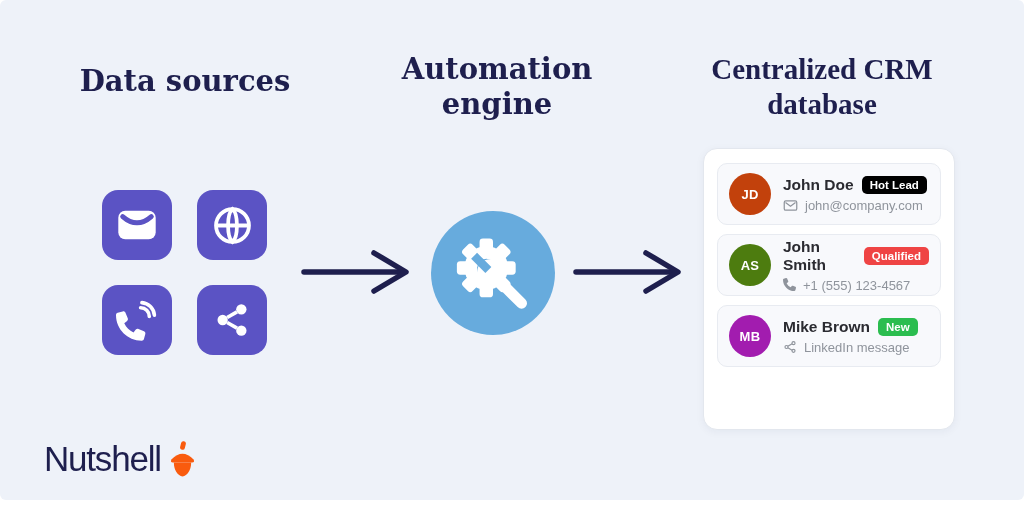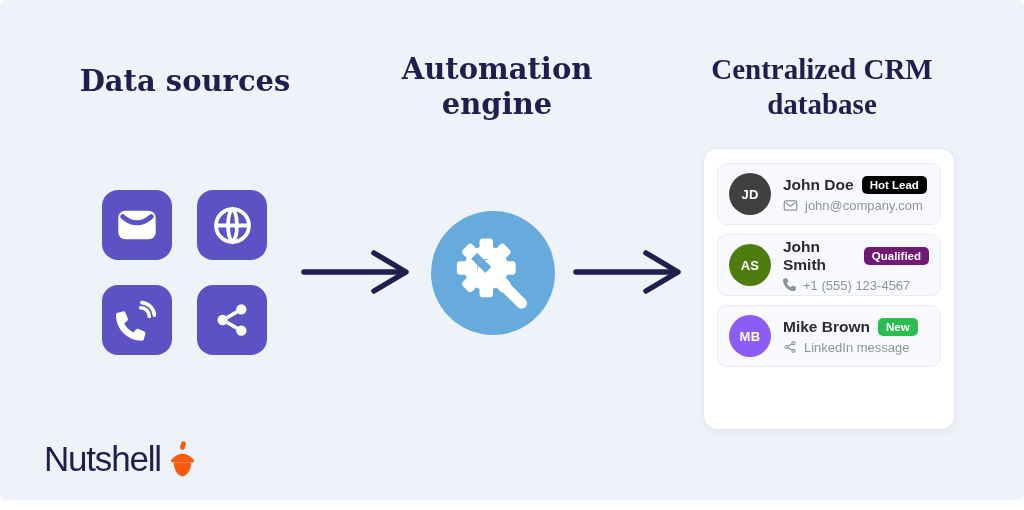--- a/index.html
+++ b/index.html
@@ -140,54 +140,54 @@
       <line x1="50" y1="52" x2="84" y2="86" stroke="#fff" stroke-width="13" stroke-linecap="round"></line>
       <circle cx="46" cy="48" r="14.5" fill="#fff"></circle>
       <rect x="31" y="26" width="10" height="24" fill="var(--engine-blue)" transform="rotate(-45 36 38)"></rect>
     </svg>
   </div>
 
   <div class="card">
     <div class="rows">
 
       <div class="contact-row">
-        <div class="avatar" style="background: #404040;">JD</div>
+        <div class="avatar" style="background: #c2410c;">JD</div>
         <div class="cinfo">
           <div class="line1">
             <span class="cname">John Doe</span>
             <span class="badge" style="background: #000000;">Hot Lead</span>
           </div>
           <div class="line2">
             <svg width="15" height="15" viewBox="0 0 24 24" fill="none" stroke="var(--muted)" stroke-width="2">
               <rect x="2" y="4.5" width="20" height="15" rx="2.5"></rect>
               <polyline points="4,7 12,13 20,7"></polyline>
             </svg>
             <span>john@company.com</span>
           </div>
         </div>
       </div>
 
       <div class="contact-row">
         <div class="avatar" style="background: #4d7c0f;">AS</div>
         <div class="cinfo">
           <div class="line1">
             <span class="cname">John Smith</span>
-            <span class="badge" style="background: #701a75;">Qualified</span>
+            <span class="badge" style="background: #ef4444;">Qualified</span>
           </div>
           <div class="line2">
             <svg width="13" height="13" viewBox="0 0 512 512">
               <path fill="var(--muted)" d="M164.9 24.6c-7.7-18.6-28-28.5-47.4-23.2l-88 24C12.1 30.2 0 46 0 64C0 311.4 200.6 512 448 512c18 0 33.8-12.1 38.6-29.5l24-88c5.3-19.4-4.6-39.7-23.2-47.4l-96-40c-16.3-6.8-35.2-2.1-46.3 11.6L304.7 368C234.3 334.7 177.3 277.7 144 207.3L193.3 167c13.7-11.2 18.4-30 11.6-46.3l-40-96z"></path>
             </svg>
             <span>+1 (555) 123-4567</span>
           </div>
         </div>
       </div>
 
       <div class="contact-row">
-        <div class="avatar" style="background: #8b5cf6;">MB</div>
+        <div class="avatar" style="background: #a21caf;">MB</div>
         <div class="cinfo">
           <div class="line1">
             <span class="cname">Mike Brown</span>
             <span class="badge" style="background: rgb(43, 189, 79);">New</span>
           </div>
           <div class="line2">
             <svg width="14" height="14" viewBox="0 0 24 24" fill="none" stroke="var(--muted)" stroke-width="2">
               <circle cx="18" cy="5.4" r="2.6"></circle>
               <circle cx="6" cy="12" r="2.6"></circle>
               <circle cx="18" cy="18.6" r="2.6"></circle>

